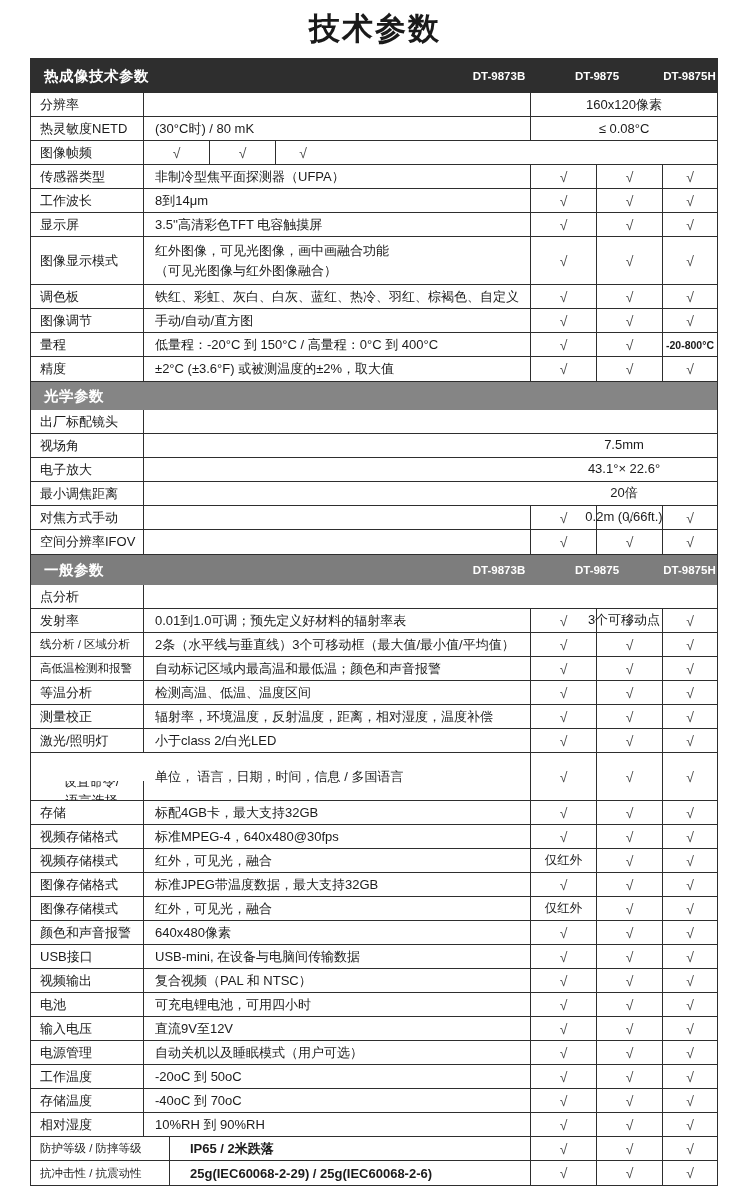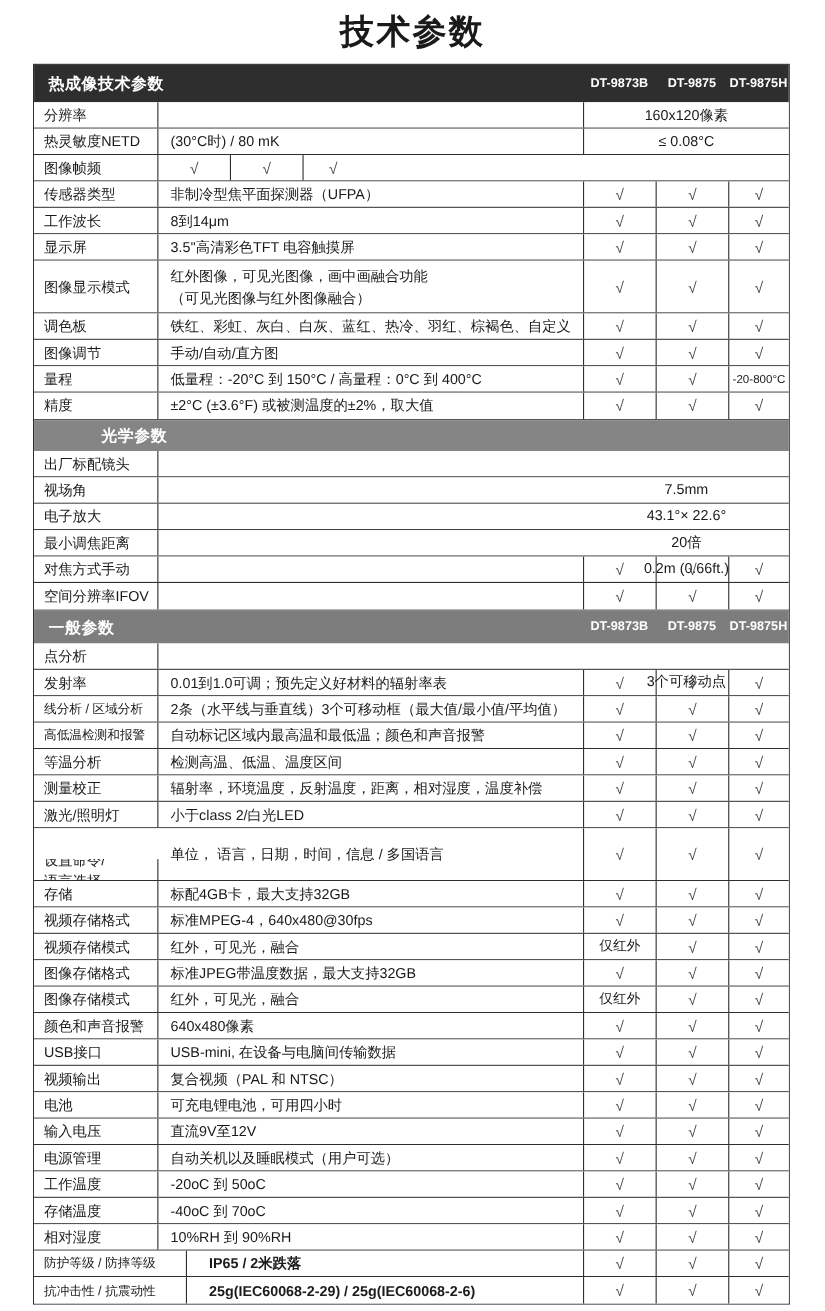--- a/index.html
+++ b/index.html
@@ -21,54 +21,54 @@
     height:58px;display:flex;align-items:center;justify-content:center;
     font-size:31px;font-weight:bold;letter-spacing:2px;
   }
   .spec-table{
     margin-left:30px;width:688px;
     border:1px solid var(--border);
   }
   
   .bar{display:flex;align-items:center;color:#fff;font-weight:bold;}
   .bar.dark{height:34px;background:var(--dark);}
-  .bar.g1{height:28px;background:var(--gray1);padding-left:48px;}
+  .bar.g1{height:28px;background:var(--gray1);}
   .bar.g2{height:30px;background:var(--gray2);gap:48px;}
   .bar-title{padding-left:13px;font-size:14.5px;letter-spacing:.5px;}
   .bar-models{margin-left:auto;display:flex;}
-  .bar-models span{display:block;text-align:center;font-size:11.5px;}
+  .bar-models span{display:block;text-align:center;font-size:11.5px;margin-left:32px;}
   .bar-models .m1,.bar-models .m2{width:66px;}
   .bar-models .m3{width:55px;}
   
   .row{display:flex;height:24px;border-bottom:1px solid var(--border);font-size:13px;background:#fff;}
   .row.tall{height:48px;}
   .rows .row:last-child{border-bottom:none;}
   .rows{border-bottom:1px solid var(--border);}
   .rows:last-child{border-bottom:none;}
   .c-label{
     flex:0 0 113px;border-right:1px solid var(--border);
     padding-left:9px;display:flex;align-items:center;
     white-space:nowrap;overflow:hidden;
   }
   .row.wide-label .c-label{flex-basis:139px;}
   .c-label.small{font-size:11.5px;}
-  .c-label.two{flex-direction:column;align-items:flex-start;justify-content:center;line-height:19px;margin-top:28px;}
+  .c-label.two{flex-direction:column;align-items:center;justify-content:center;line-height:19px;margin-top:28px;}
   .c-value{
     flex:1 1 auto;border-right:1px solid var(--border);
     padding-left:11px;display:flex;align-items:center;
     white-space:nowrap;overflow:hidden;
   }
   .c-value.two{flex-direction:column;align-items:flex-start;justify-content:center;line-height:20px;}
   .row.wide-label .c-value{padding-left:20px;font-weight:bold;}
   .c-span{flex:0 0 186px;display:flex;align-items:center;justify-content:center;}
   .c-m{flex:0 0 66px;border-right:1px solid var(--border);display:flex;align-items:center;justify-content:center;}
   .c-m.last{flex:0 0 54px;border-right:none;}
   .c-m .chk{font-size:14px;color:var(--check);}
   .c-m .txt{font-size:12.5px;}
-  .c-m.last .txt{font-size:10.5px;}
+  .c-m.last .txt{font-size:10.5px;font-weight:bold;}
   .c-wide{flex:1 1 auto;display:flex;align-items:center;}
   .c-wide .wide-val{margin-left:auto;width:186px;text-align:center;margin-top:46px;}
 </style>
 </head>
 <body>
 
 <div class="page-title">技术参数</div>
 
 <div class="spec-table">
 

